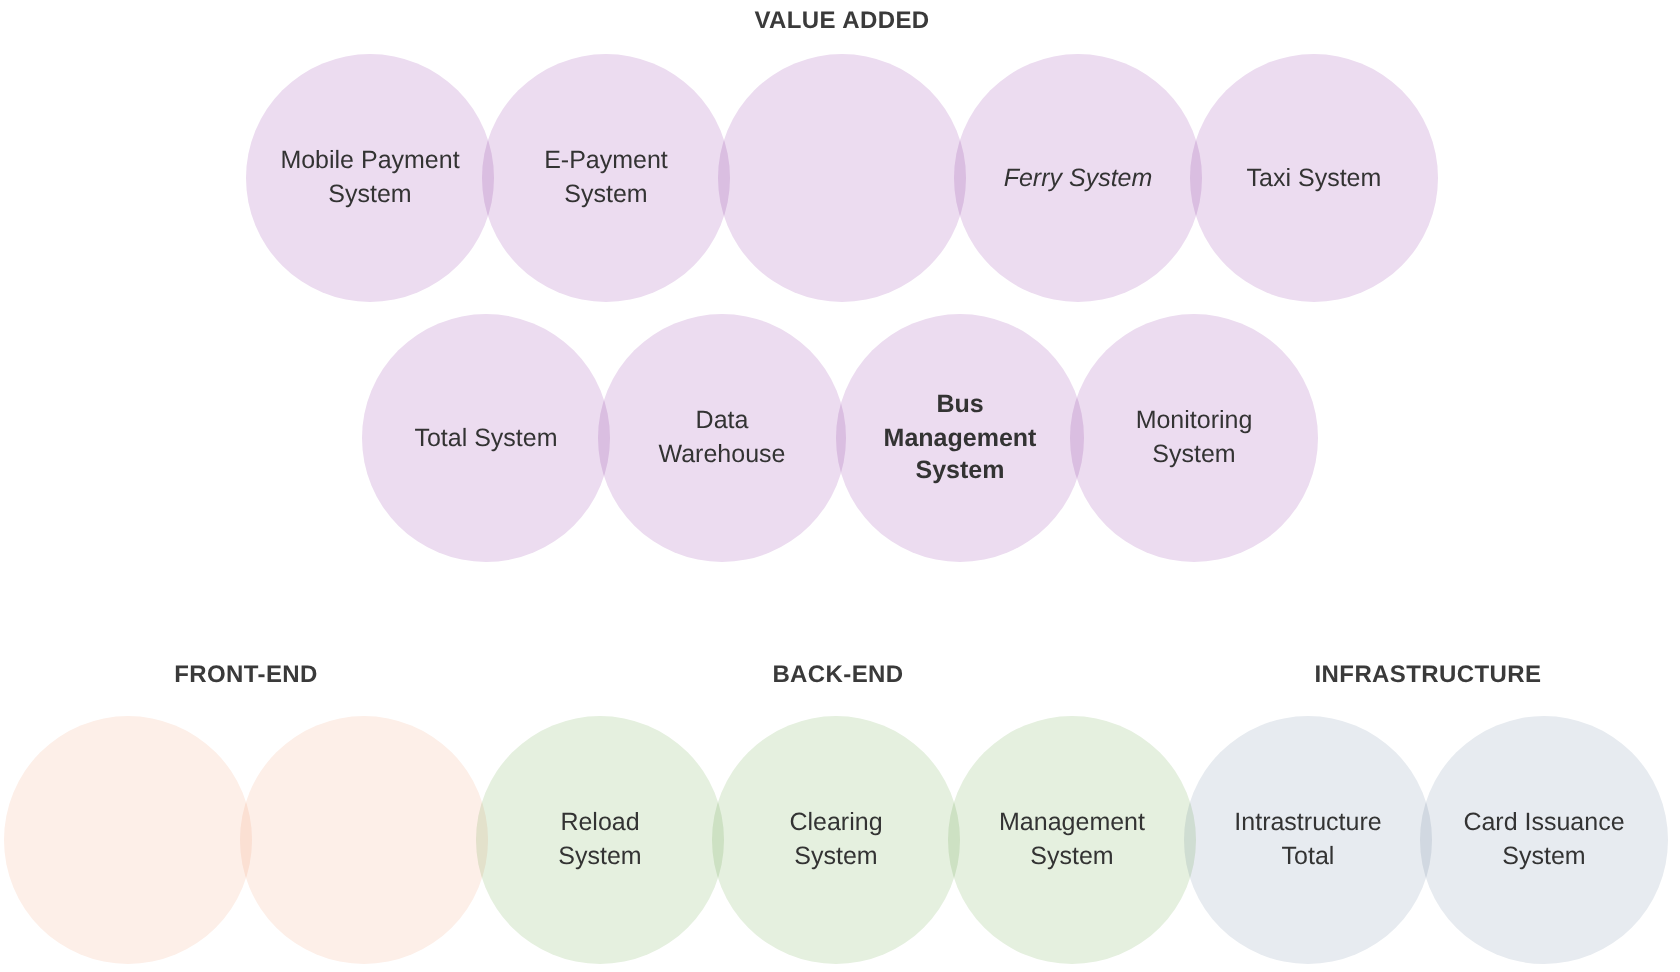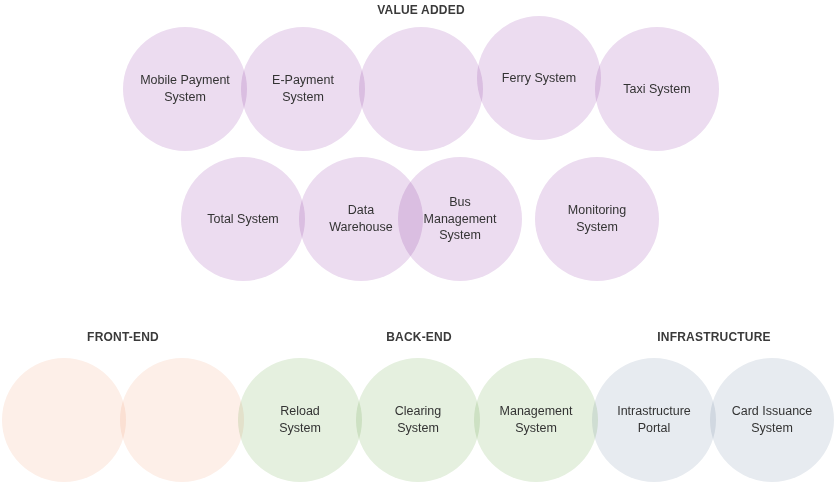--- a/index.html
+++ b/index.html
@@ -51,26 +51,26 @@
     font-weight: 600;
     letter-spacing: 0.2px;
     color: #3a3a3a;
     white-space: nowrap;
     z-index: 3;
   }
   
   .p-r1-0 { left: 123px; top: 27px; }
   .p-r1-1 { left: 241px; top: 27px; }
   .p-r1-2 { left: 359px; top: 27px; }
-  .p-r1-3 { left: 477px; top: 16px; }
+  .p-r1-3 { left: 477px; top: 27px; font-style: italic; }
   .p-r1-4 { left: 595px; top: 27px; }
   
   .p-r2-0 { left: 181px; top: 157px; }
   .p-r2-1 { left: 299px; top: 157px; }
-  .p-r2-2 { left: 398px; top: 157px; }
+  .p-r2-2 { left: 418px; top: 157px; font-weight: bold; }
   .p-r2-3 { left: 535px; top: 157px; }
   
   .p-b-0 { left: 2px;   top: 358px; }
   .p-b-1 { left: 120px; top: 358px; }
   .p-b-2 { left: 238px; top: 358px; }
   .p-b-3 { left: 356px; top: 358px; }
   .p-b-4 { left: 474px; top: 358px; }
   .p-b-5 { left: 592px; top: 358px; }
   .p-b-6 { left: 710px; top: 358px; }
   
@@ -124,17 +124,17 @@
   <div class="clabel p-r2-3">Monitoring
 System</div>
 
   <div class="clabel p-b-2">Reload
 System</div>
   <div class="clabel p-b-3">Clearing
 System</div>
   <div class="clabel p-b-4">Management
 System</div>
   <div class="clabel p-b-5">Intrastructure
-Portal</div>
+Total</div>
   <div class="clabel p-b-6">Card Issuance
 System</div>
 
 </div>
 
 </body></html>

